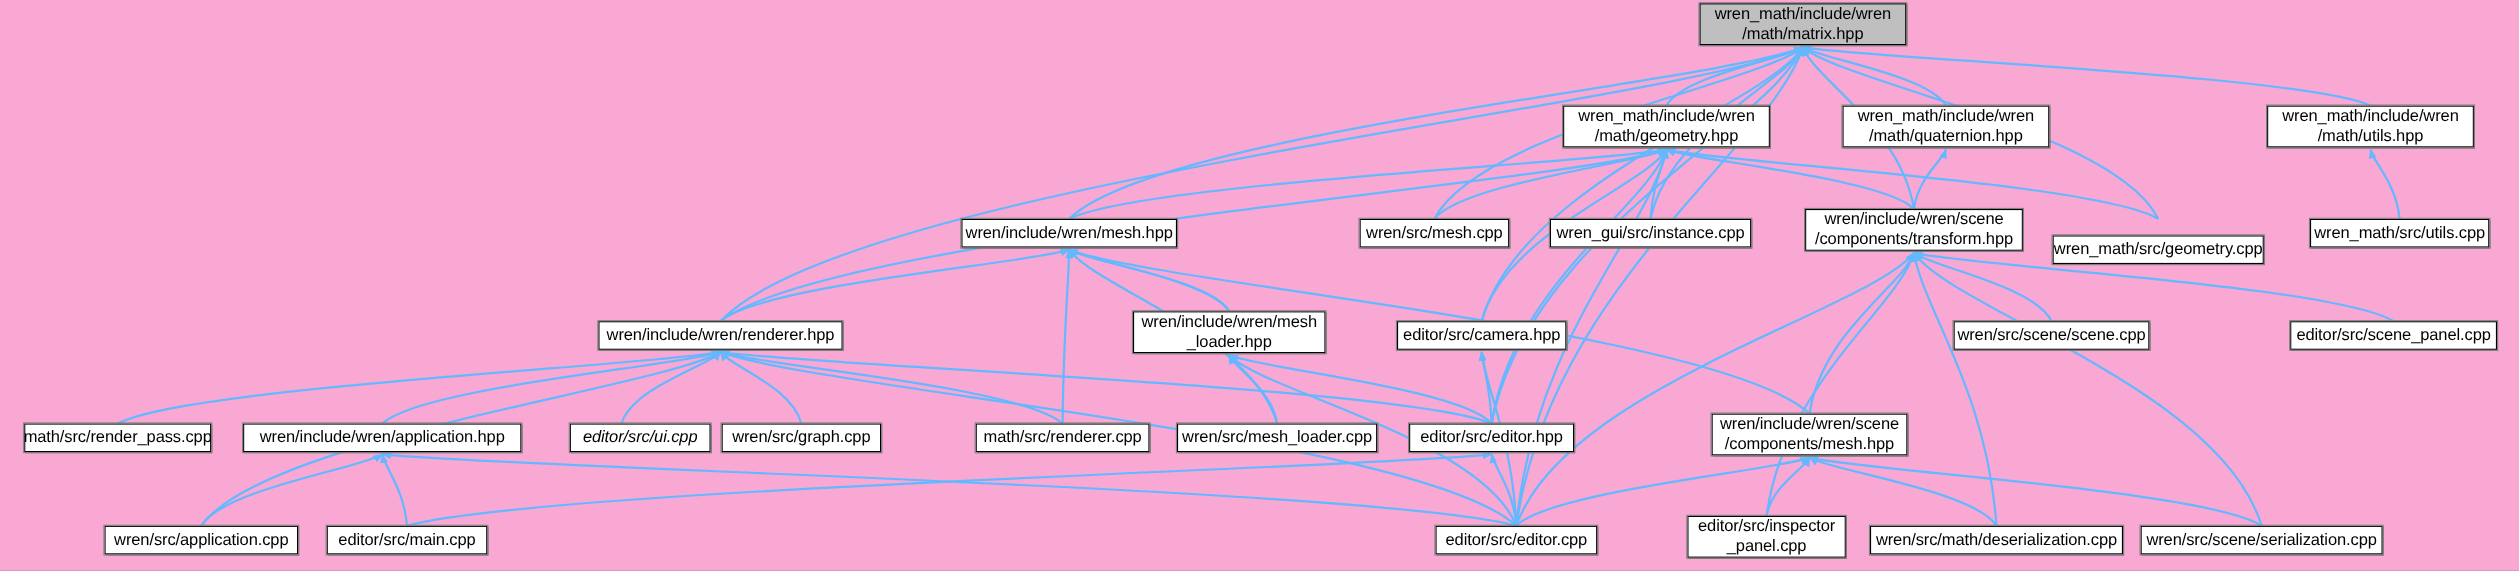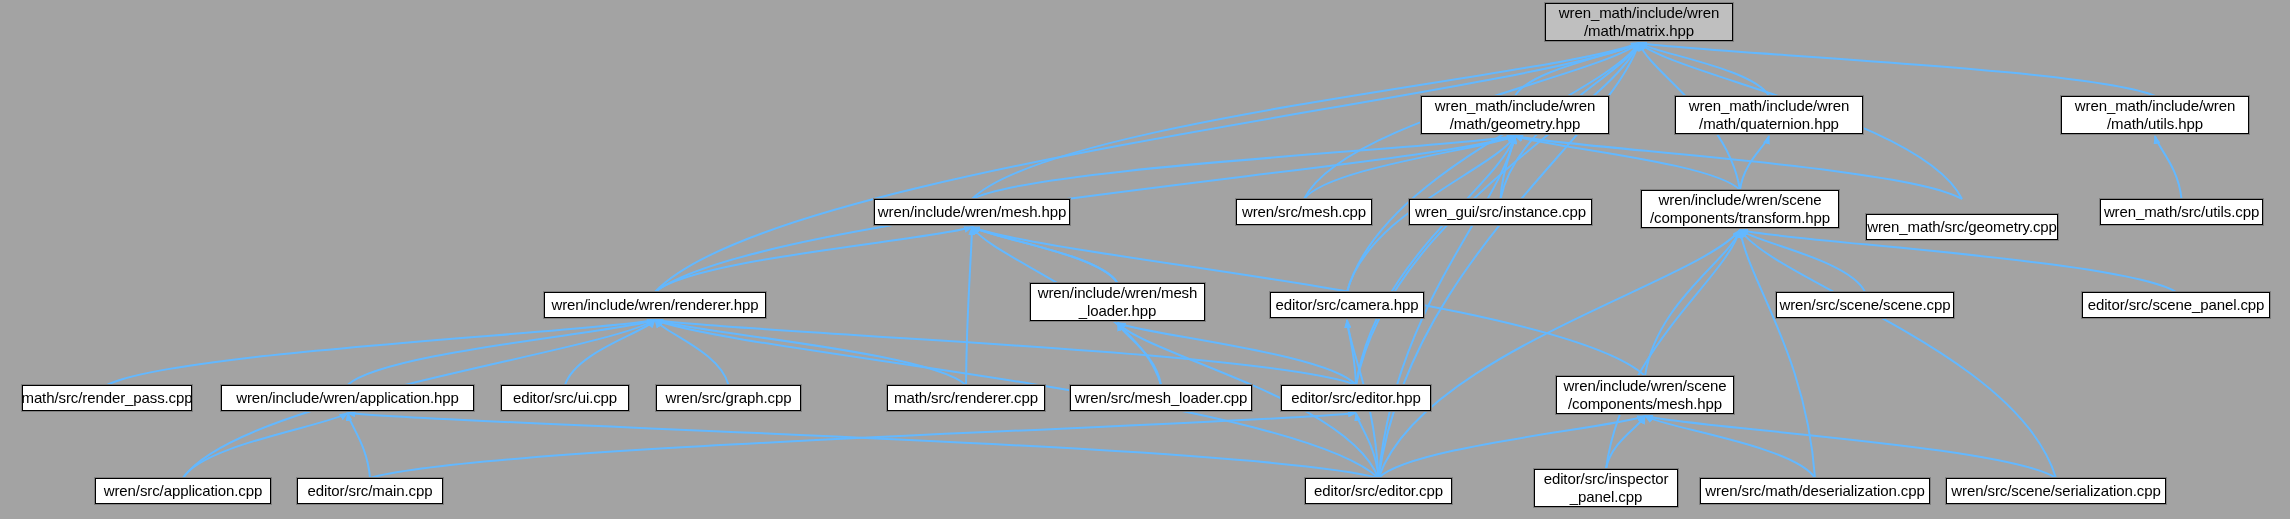--- a/index.html
+++ b/index.html
@@ -40,21 +40,21 @@
     letter-spacing: -0.1px;
     box-shadow: 1px 1px 0 0 #606060;
   }
   .node.root {
     background: #bfbfbf;
   }
 </style>
 </head>
 <body>
 
-<div id="graph-root" style="width: 2290px; height: 519px; background: #a3a3a3;">
+<div id="graph-root" style="width: 2290px; height: 519px; background: #f9a8d4;">
   <svg id="edge-layer" viewBox="0 0 2290 519" xmlns="http://www.w3.org/2000/svg">
     <defs>
       <marker id="arrowhead" markerWidth="9" markerHeight="7" refX="8" refY="3.5" orient="auto" markerUnits="userSpaceOnUse">
         <polygon points="0 0, 9 3.5, 0 7" fill="#63b8ff"></polygon>
       </marker>
     </defs>
     <g id="edge-group">
         <path d="M 1515 96 C 1529.88 68.5, 1624.12 53.1, 1639 43" fill="none" stroke="#63b8ff" stroke-width="2" marker-end="url(#arrowhead)"></path>
         <path d="M 1769 96 C 1753.4 68.5, 1654.6 53.1, 1639 43" fill="none" stroke="#63b8ff" stroke-width="2" marker-end="url(#arrowhead)"></path>
         <path d="M 2155 96 C 2093.08 68.5, 1700.92 53.1, 1639 43" fill="none" stroke="#63b8ff" stroke-width="2" marker-end="url(#arrowhead)"></path>
@@ -132,21 +132,21 @@
       <div class="node" style="left: 1866px; top: 214px; width: 192px; height: 26px;">wren_math/src/geometry.cpp</div>
       <div class="node" style="left: 2100px; top: 199px; width: 163px; height: 26px;">wren_math/src/utils.cpp</div>
       <div class="node" style="left: 544px; top: 292px; width: 222px; height: 26px;">wren/include/wren/renderer.hpp</div>
       <div class="node" style="left: 1030px; top: 283px; width: 175px; height: 38px;">wren/include/wren/mesh
 _loader.hpp</div>
       <div class="node" style="left: 1270px; top: 292px; width: 154px; height: 26px;">editor/src/camera.hpp</div>
       <div class="node" style="left: 1776px; top: 292px; width: 178px; height: 26px;">wren/src/scene/scene.cpp</div>
       <div class="node" style="left: 2082px; top: 292px; width: 188px; height: 26px;">editor/src/scene_panel.cpp</div>
       <div class="node" style="left: 22px; top: 385px; width: 170px; height: 26px;">math/src/render_pass.cpp</div>
       <div class="node" style="left: 221px; top: 385px; width: 253px; height: 26px;">wren/include/wren/application.hpp</div>
-      <div class="node" style="left: 501px; top: 385px; width: 128px; height: 26px;">editor/src/ui.cpp</div>
+      <div class="node" style="left: 518px; top: 385px; width: 128px; height: 26px; font-style: italic;">editor/src/ui.cpp</div>
       <div class="node" style="left: 656px; top: 385px; width: 145px; height: 26px;">wren/src/graph.cpp</div>
       <div class="node" style="left: 887px; top: 385px; width: 158px; height: 26px;">math/src/renderer.cpp</div>
       <div class="node" style="left: 1070px; top: 385px; width: 182px; height: 26px;">wren/src/mesh_loader.cpp</div>
       <div class="node" style="left: 1281px; top: 385px; width: 150px; height: 26px;">editor/src/editor.hpp</div>
       <div class="node" style="left: 1556px; top: 376px; width: 178px; height: 38px;">wren/include/wren/scene
 /components/mesh.hpp</div>
       <div class="node" style="left: 95px; top: 478px; width: 176px; height: 26px;">wren/src/application.cpp</div>
       <div class="node" style="left: 297px; top: 478px; width: 146px; height: 26px;">editor/src/main.cpp</div>
       <div class="node" style="left: 1305px; top: 478px; width: 147px; height: 26px;">editor/src/editor.cpp</div>
       <div class="node" style="left: 1534px; top: 469px; width: 144px; height: 38px;">editor/src/inspector

